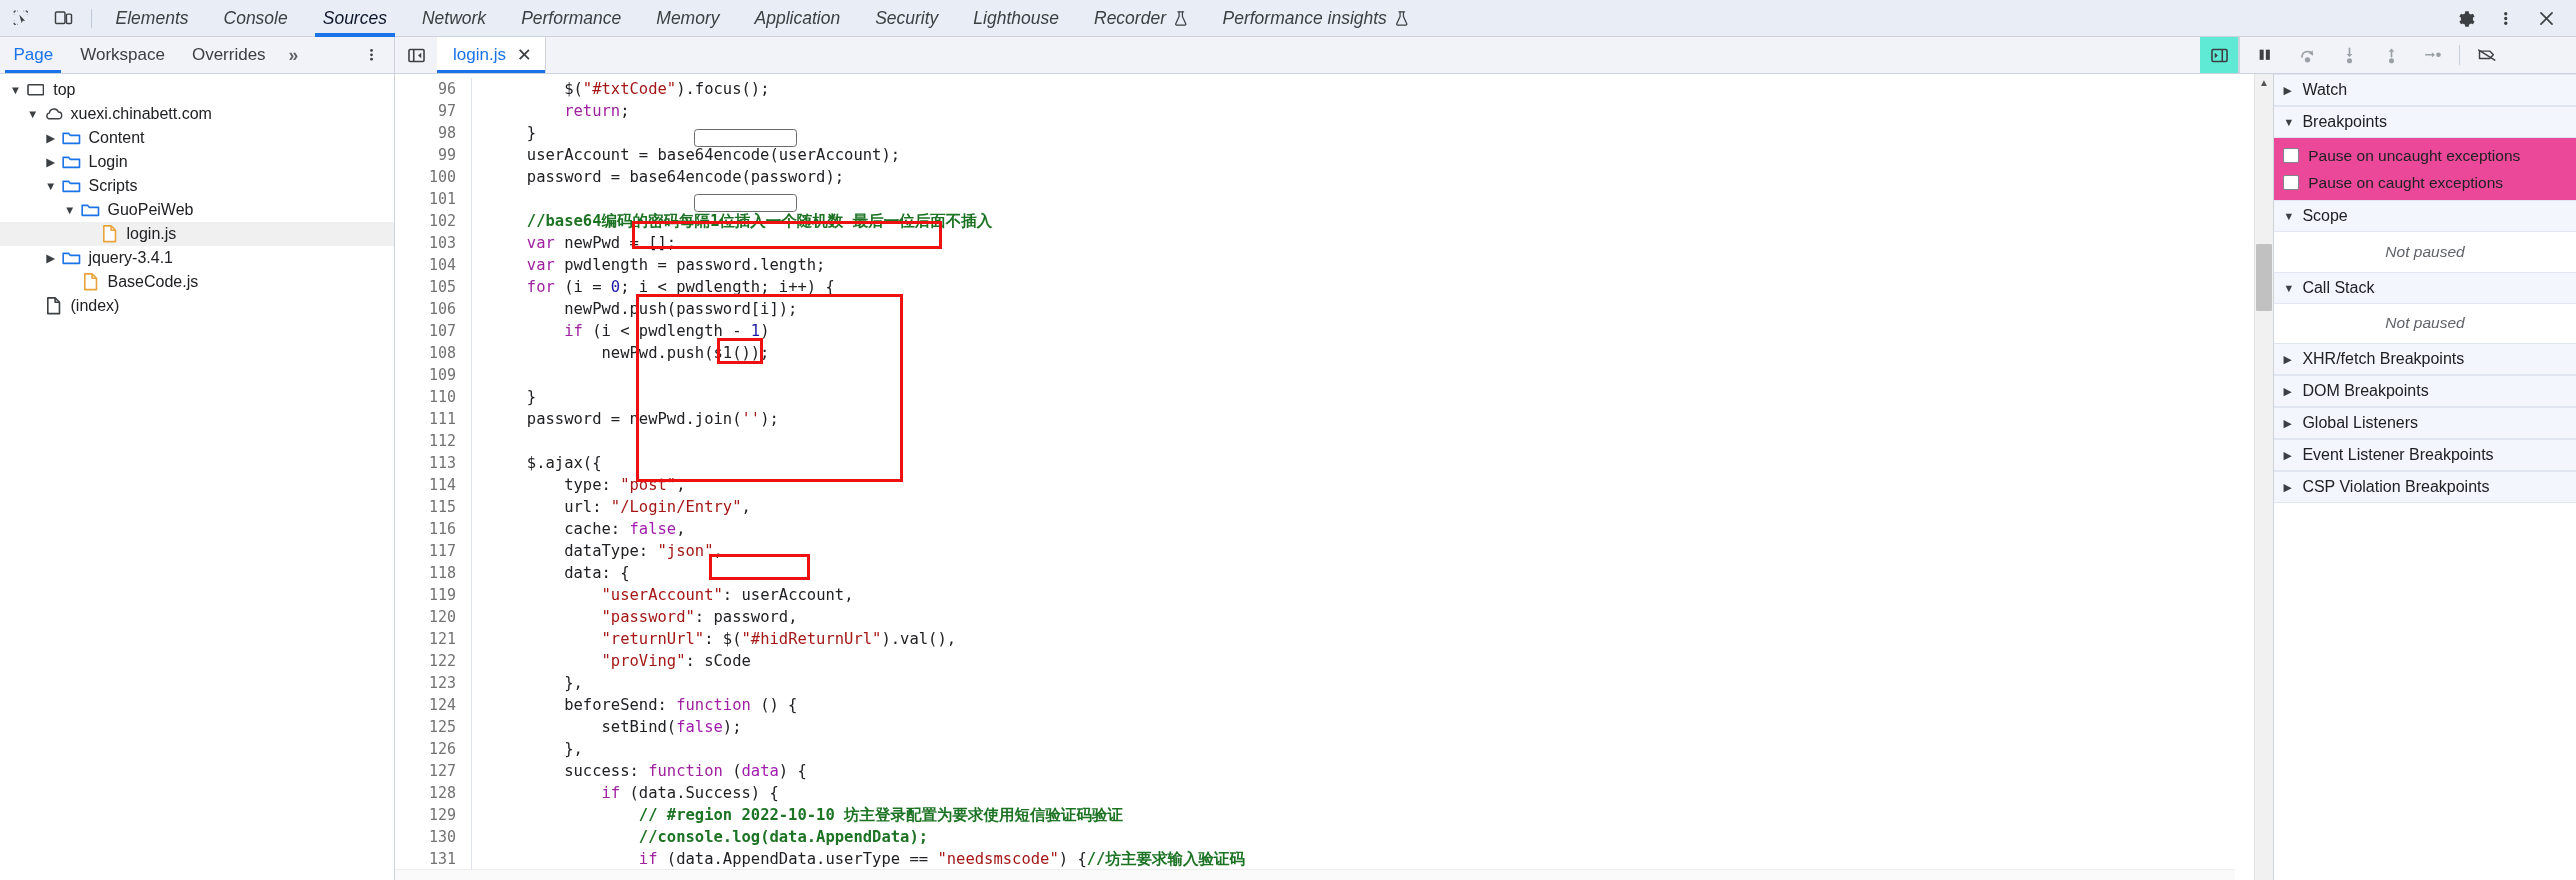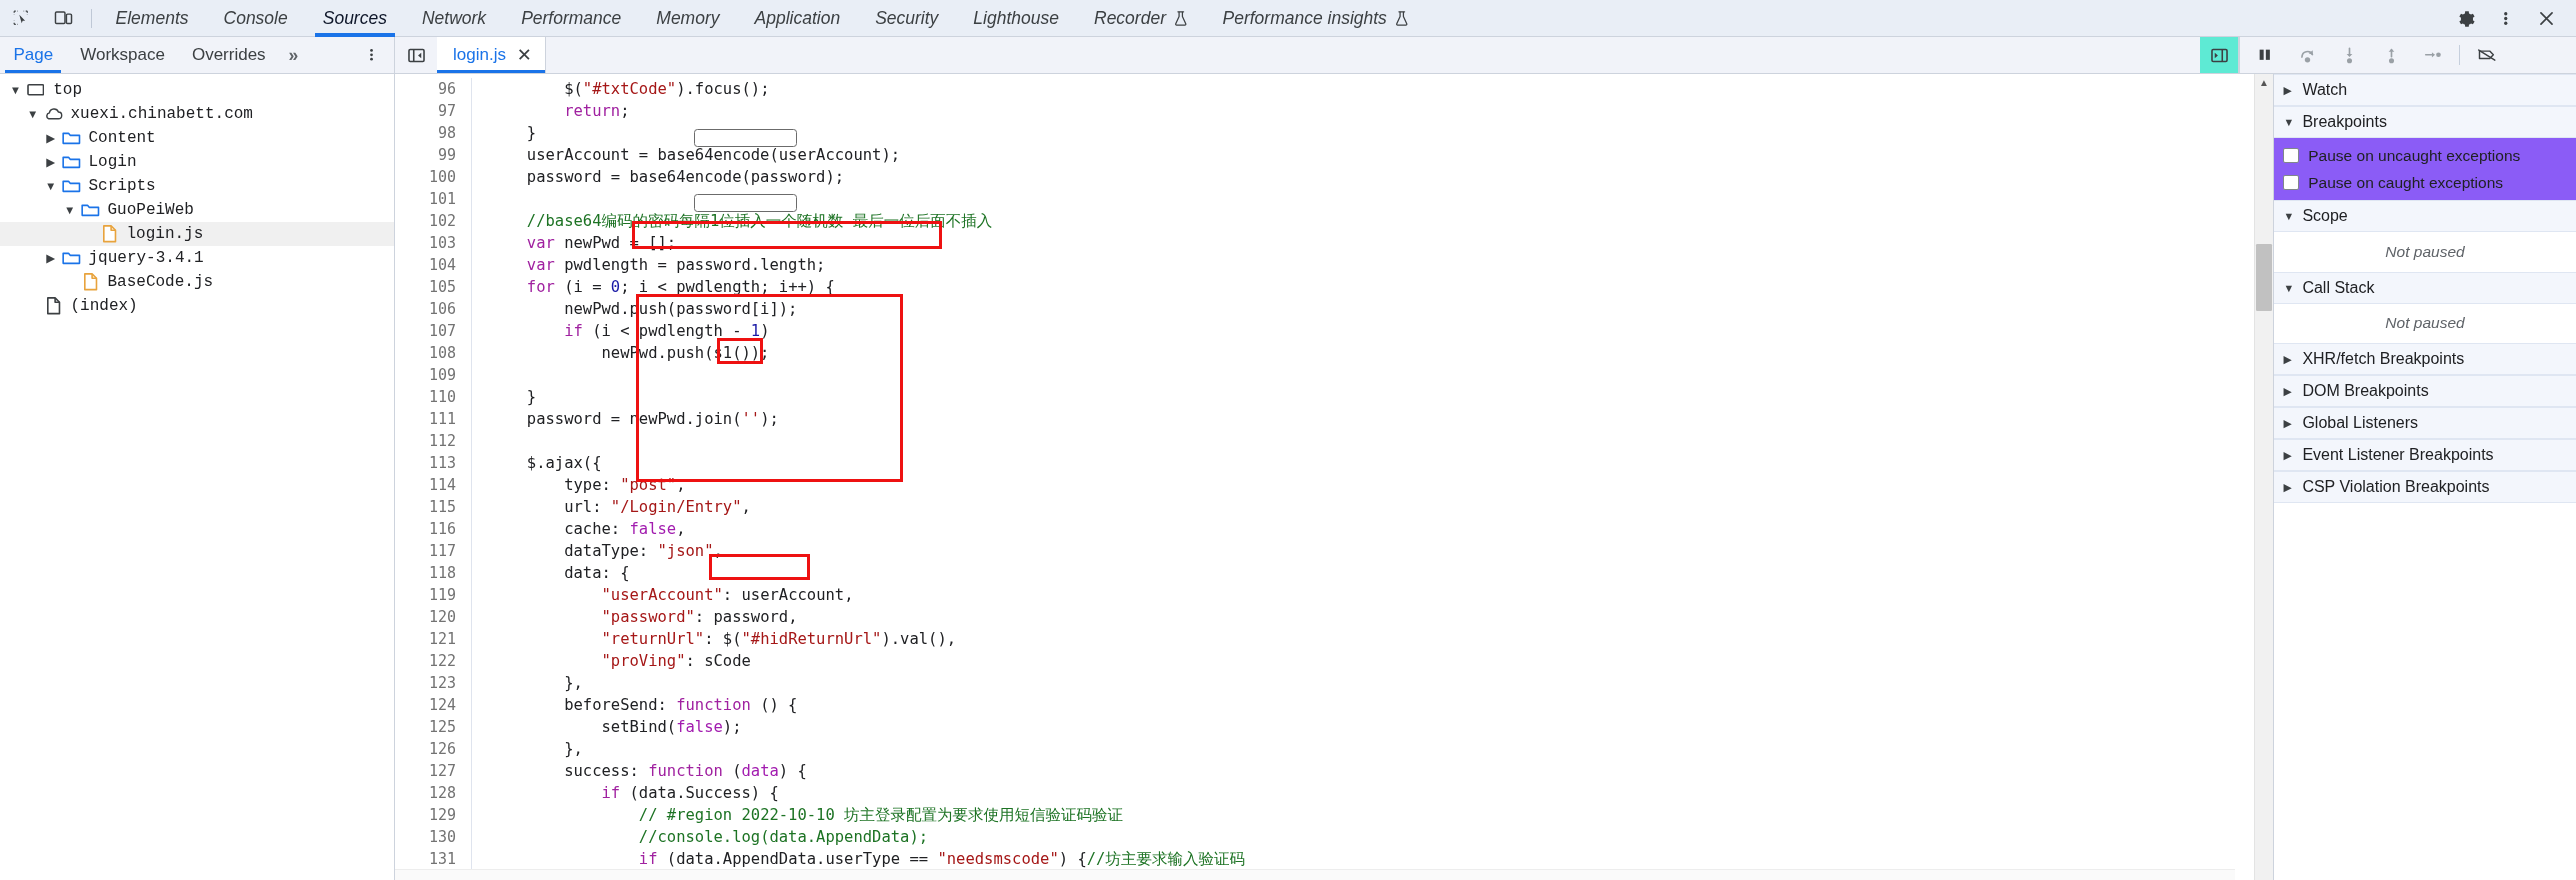--- a/index.html
+++ b/index.html
@@ -166,21 +166,21 @@
     width: 17.5px; min-width: 17.5px;
     display: flex; align-items: center; justify-content: center;
     font-size: 11.5px; color: #3c4043;
   }
   .twisty.empty { visibility: hidden; }
   .tree-icon {
     width: 23px; min-width: 23px;
     display: flex; align-items: center; justify-content: center;
     margin-right: 6px;
   }
-  .tree-label { line-height: 1; font-family: Liberation Mono, monospace; }
+  .tree-label { line-height: 1; }
 
   
   .editor-wrap {
     flex: 1;
     position: relative;
     background: #ffffff;
     overflow: hidden;
     display: flex;
   }
   .code-area {
@@ -209,21 +209,21 @@
   .code-text {
     padding-left: 17.5px;
     color: #202124;
     height: 22px;
     line-height: 22px;
   }
   .tk-kw   { color: #a021a0; }
   .tk-kw2  { color: #a21caf; }
   .tk-str  { color: #a51717; }
   .tk-num  { color: #1a1aa6; }
-  .tk-com  { color: #1d7324; }
+  .tk-com  { color: #1d7324; font-weight: bold; }
   .tk-plain{ color: #202124; }
 
   
   .code-vscroll {
     width: 19px;
     background: #f1f1f1;
     border-left: 0.7px solid #e3e3e3;
     position: relative;
   }
   .vs-arrow {
@@ -274,21 +274,21 @@
     border-bottom: 0.7px solid #dfe6f2;
     border-top: 0.7px solid #dfe6f2;
     font-size: 16px;
     color: #202124;
   }
   .dbg-arrow {
     width: 19px; min-width: 19px;
     font-size: 10.8px; color: #3c4043;
     display: flex; align-items: center;
   }
-  .dbg-body { background: #8b5cf6; padding: 4px 0; }
+  .dbg-body { background: #ec4899; padding: 4px 0; }
   .dbg-checkrow {
     display: flex; align-items: center;
     height: 27px;
     padding-left: 9.4px;
     font-size: 15.5px; color: #202124;
   }
   .cbox {
     width: 15.5px; height: 15.5px; min-width: 15.5px;
     border: 1.3px solid #80868b;
     border-radius: 2px;

